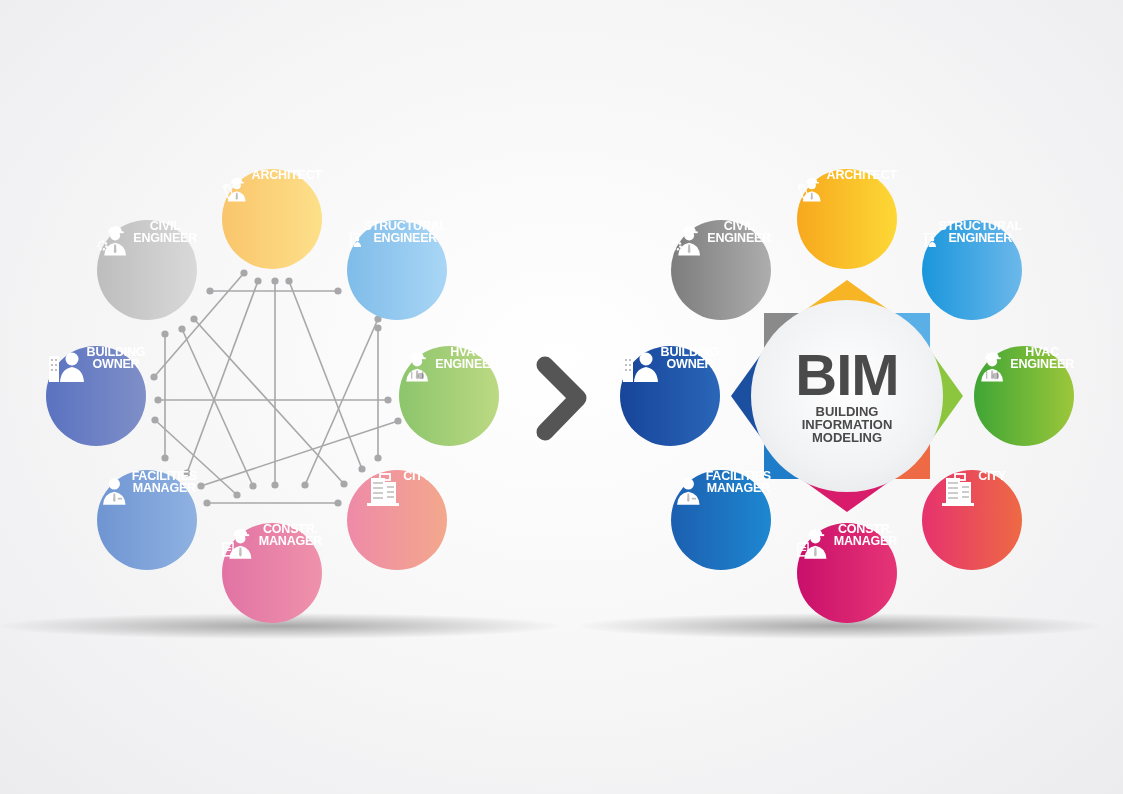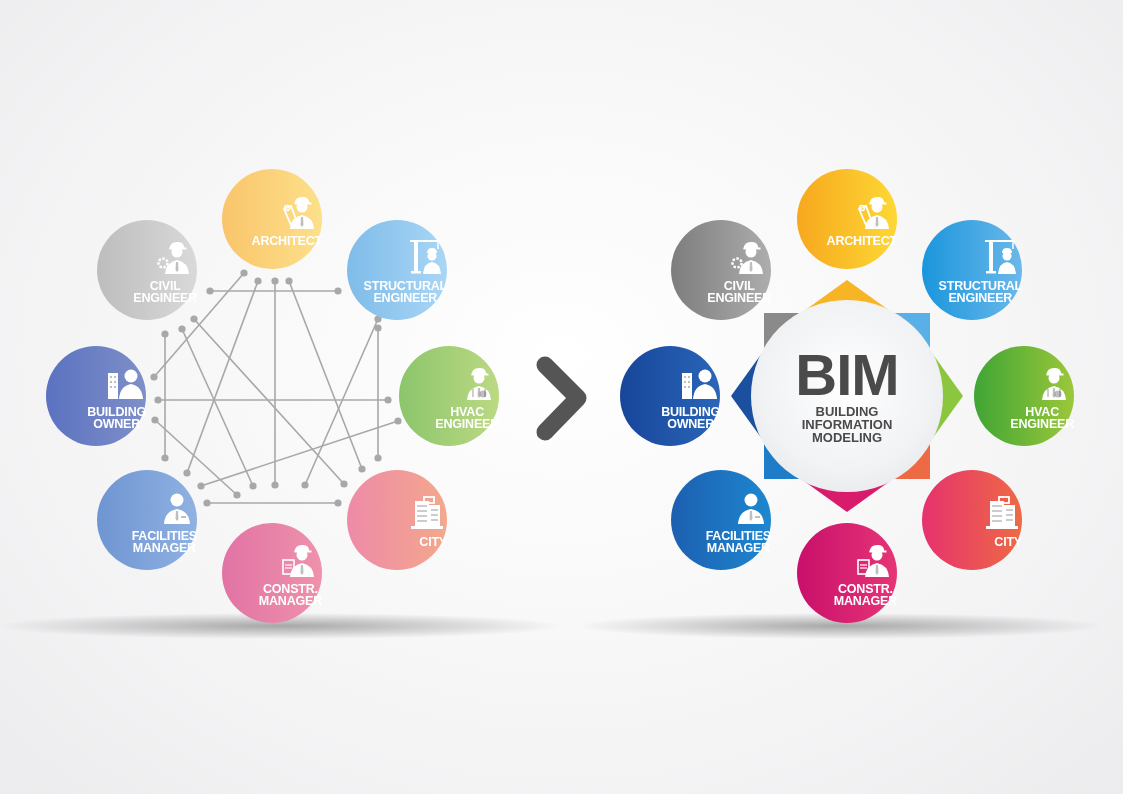--- a/index.html
+++ b/index.html
@@ -7,21 +7,21 @@
     width:1123px; height:794px; overflow:hidden; position:relative;
     background: radial-gradient(ellipse at 50% 45%, #ffffff 0%, #f6f6f7 55%, #ececee 100%);
     font-family: "Liberation Sans", sans-serif;
   }
   .shadow {
     position:absolute; height:26px; border-radius:50%;
     background: radial-gradient(ellipse at center, rgba(0,0,0,0.32) 0%, rgba(0,0,0,0.12) 45%, rgba(0,0,0,0) 72%);
   }
   .node {
     position:absolute; border-radius:50%;
-    display:flex; flex-direction:column; align-items:flex-end; justify-content:center;
+    display:flex; flex-direction:row; align-items:flex-start; justify-content:center;
     color:#fff; text-align:center;
   }
   .node .icon { width:40px; height:40px; margin-bottom:3px; }
   .node .label {
     font-weight:bold; font-size:12.5px; line-height:12px; letter-spacing:-0.2px;
     white-space:pre-line;
   }
   svg.net { position:absolute; left:0; top:0; }
   .arrow { position:absolute; }
   .bim-wrap { position:absolute; }

